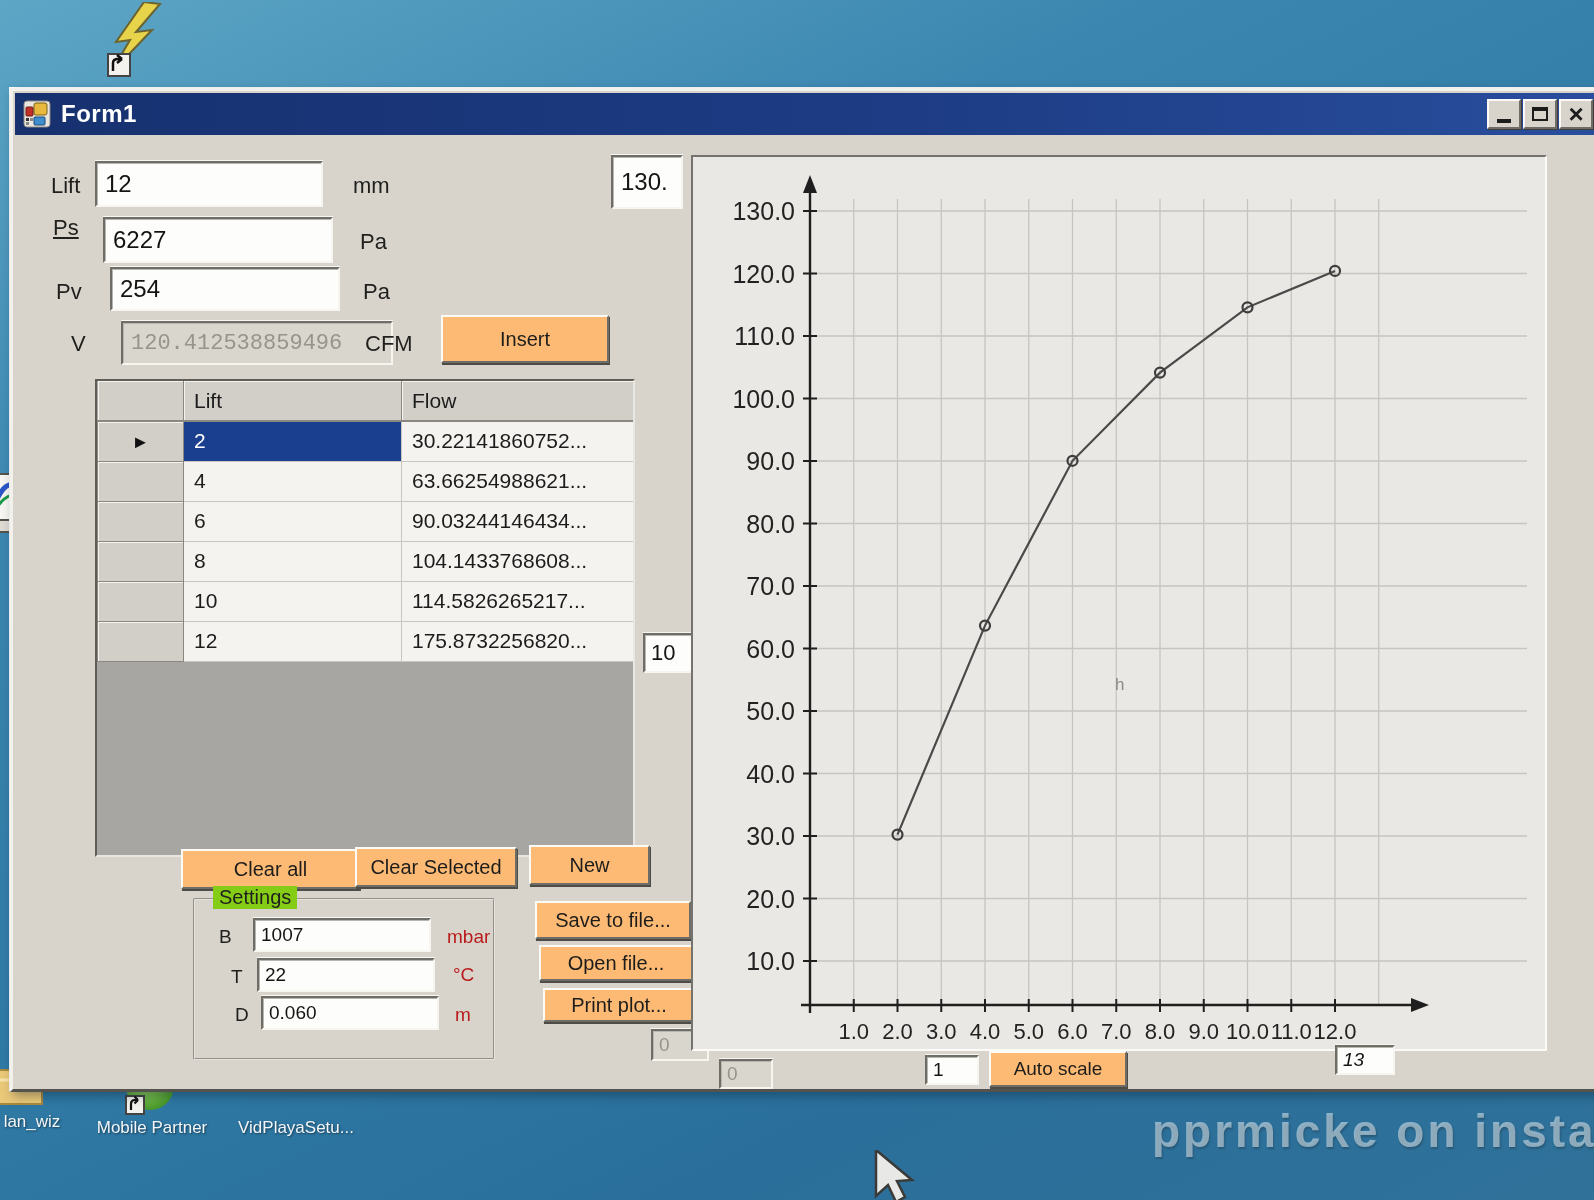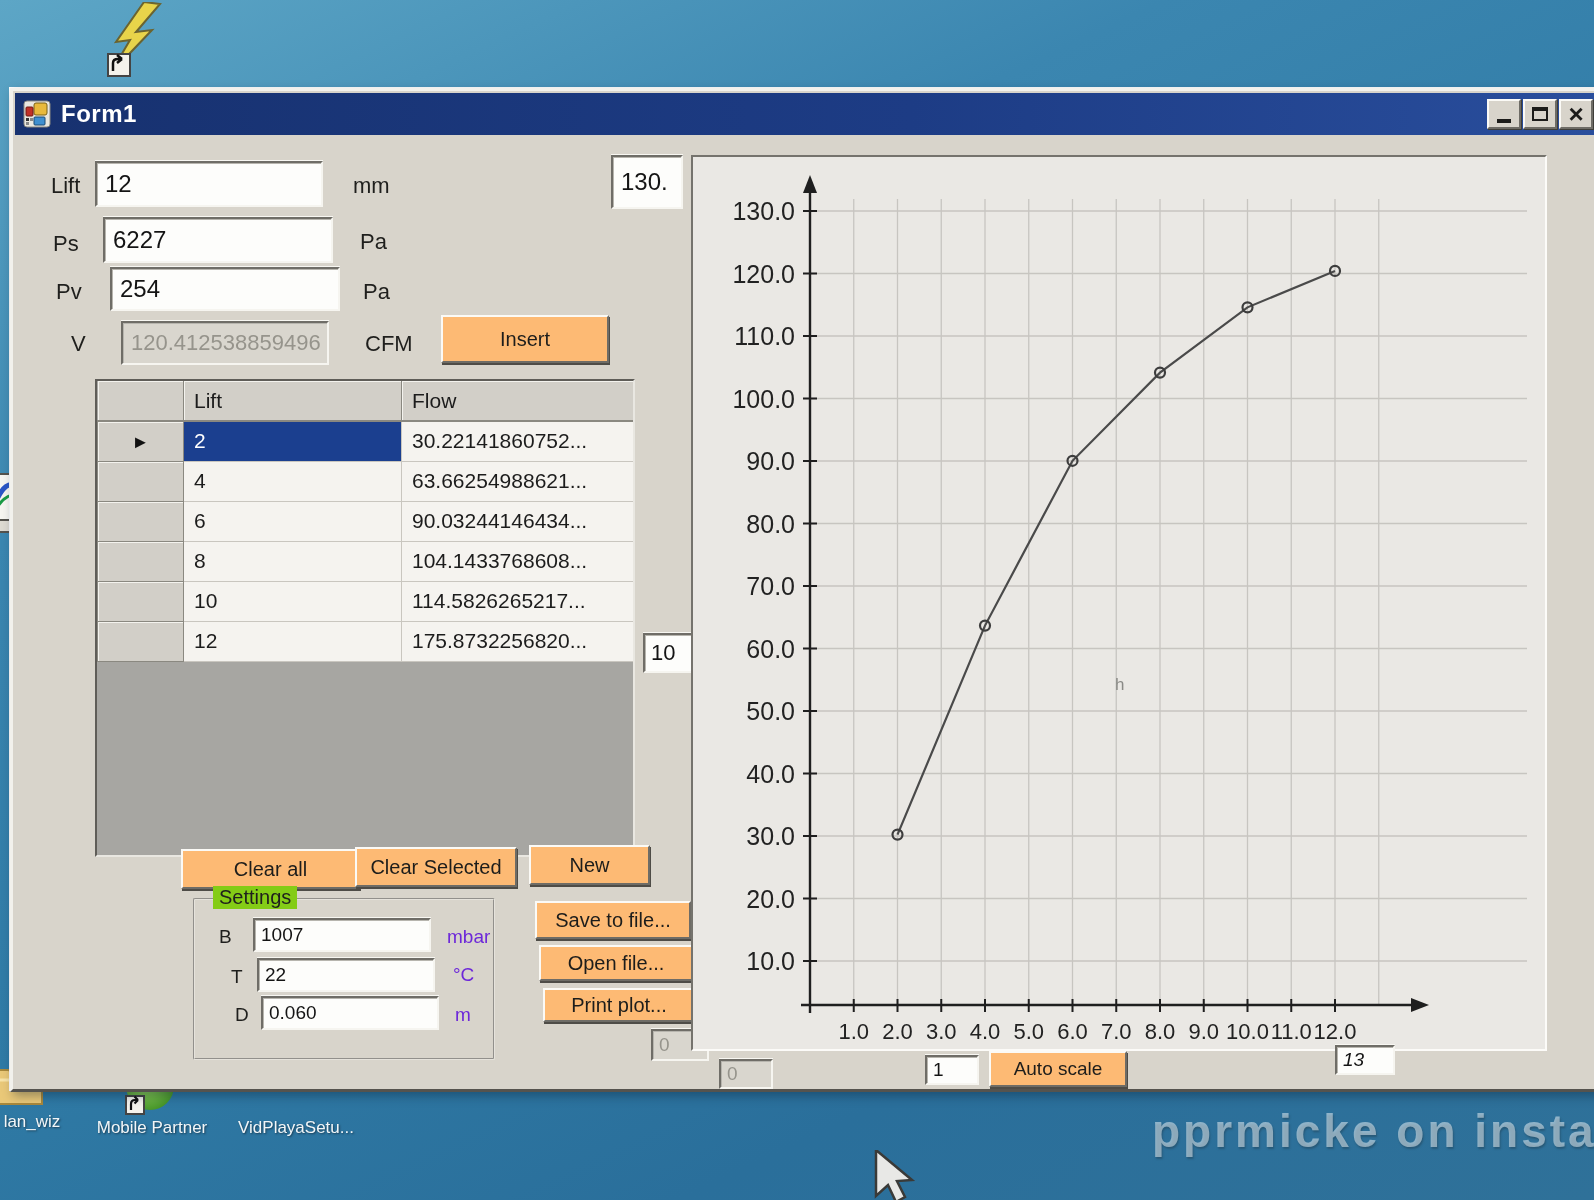--- a/index.html
+++ b/index.html
@@ -86,21 +86,21 @@
   
   .groupbox {
     position:absolute; left:180px; top:807px; width:302px; height:162px;
     border:2px groove #e6e3dc; border-radius:2px;
   }
   .groupbox > .legend {
     position:absolute; top:-14px; left:18px; background:#84cc16;
     padding:0 6px; font-size:20px; color:#1f1f1d;
   }
   .gb-label { position:absolute; font-size:19px; color:#1f1f1d; }
-  .gb-unit  { position:absolute; font-size:19px; color:#6d28d9; }
+  .gb-unit  { position:absolute; font-size:19px; color:#b91c1c; }
 
   
   .chart-panel {
     position:absolute; left:678px; top:64px; width:856px; height:896px;
     background:#eae8e4;
     border:2px solid; border-color:#75736d #fcfbf8 #fcfbf8 #75736d;
   }
   svg text { font-family:"Liberation Sans", sans-serif; }
 
   
@@ -211,30 +211,30 @@
       <div class="glyph-max"></div>
     </div>
   <div class="winbtn" style="left:1546px;">
       <span class="glyph-close">×</span>
     </div>
 
   <span class="flabel" style="left:38px; top:82px;">Lift</span>
   <div class="tb" style="left:82px; top:70px; width:228px; height:46px;">12</div>
   <span class="unit" style="left:340px; top:82px;">mm</span>
 
-  <span class="flabel" style="left:40px; top:140px;">Ps</span>
+  <span class="flabel" style="left:40px; top:124px;text-decoration:underline;">Ps</span>
   <div class="tb" style="left:90px; top:126px; width:230px; height:46px;">6227</div>
   <span class="unit" style="left:347px; top:138px;">Pa</span>
 
   <span class="flabel" style="left:43px; top:188px;">Pv</span>
   <div class="tb" style="left:97px; top:176px; width:230px; height:44px;">254</div>
   <span class="unit" style="left:350px; top:188px;">Pa</span>
 
   <span class="flabel" style="left:58px; top:240px;">V</span>
-  <div class="tb disabled" style="left:108px; top:230px; width:208px; height:44px; font-size:22px;">120.412538859496</div>
+  <div class="tb disabled" style="left:108px; top:230px; width:272px; height:44px; font-size:22px;font-family:Liberation Mono, monospace;">120.412538859496</div>
   <span class="unit" style="left:352px; top:240px;">CFM</span>
   <div class="btn" style="left:428px; top:224px; width:168px; height:48px;">Insert</div>
 
   <div class="tb" style="left:598px; top:64px; width:72px; height:54px;">130.</div>
 
   <div class="grid">
     <table>
       <colgroup>
           <col style="width:86px">
           <col style="width:218px">

